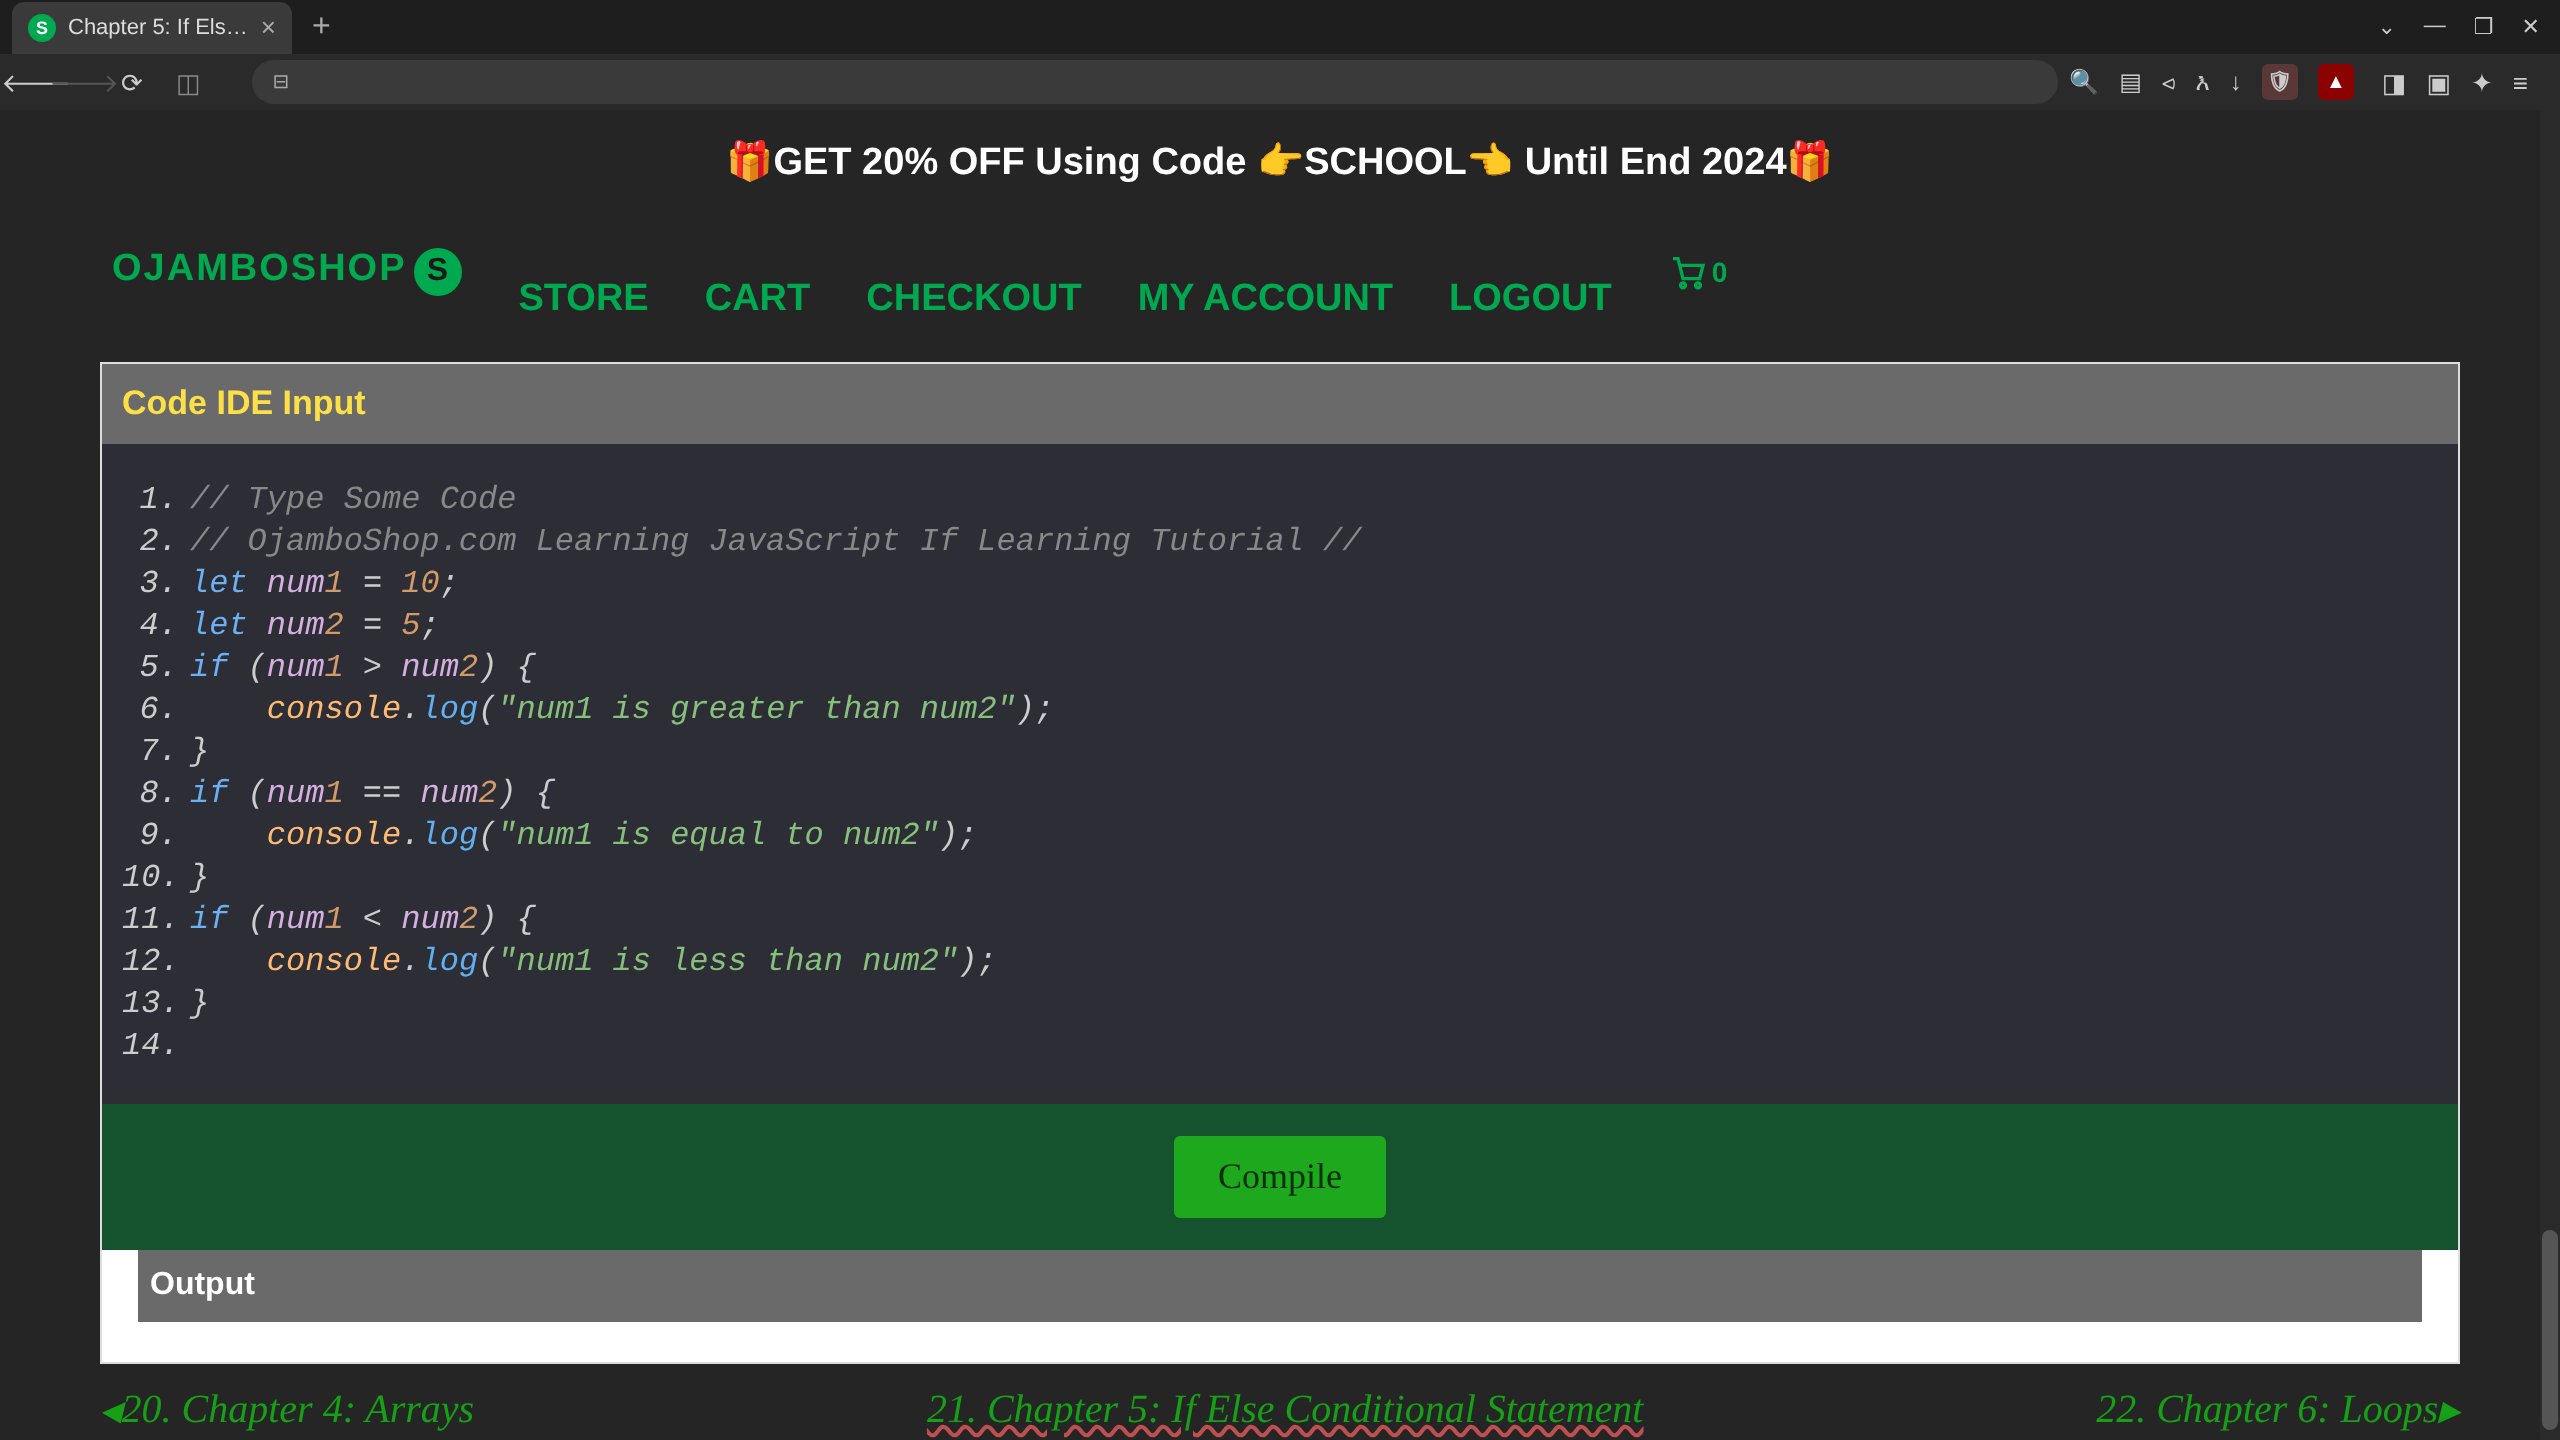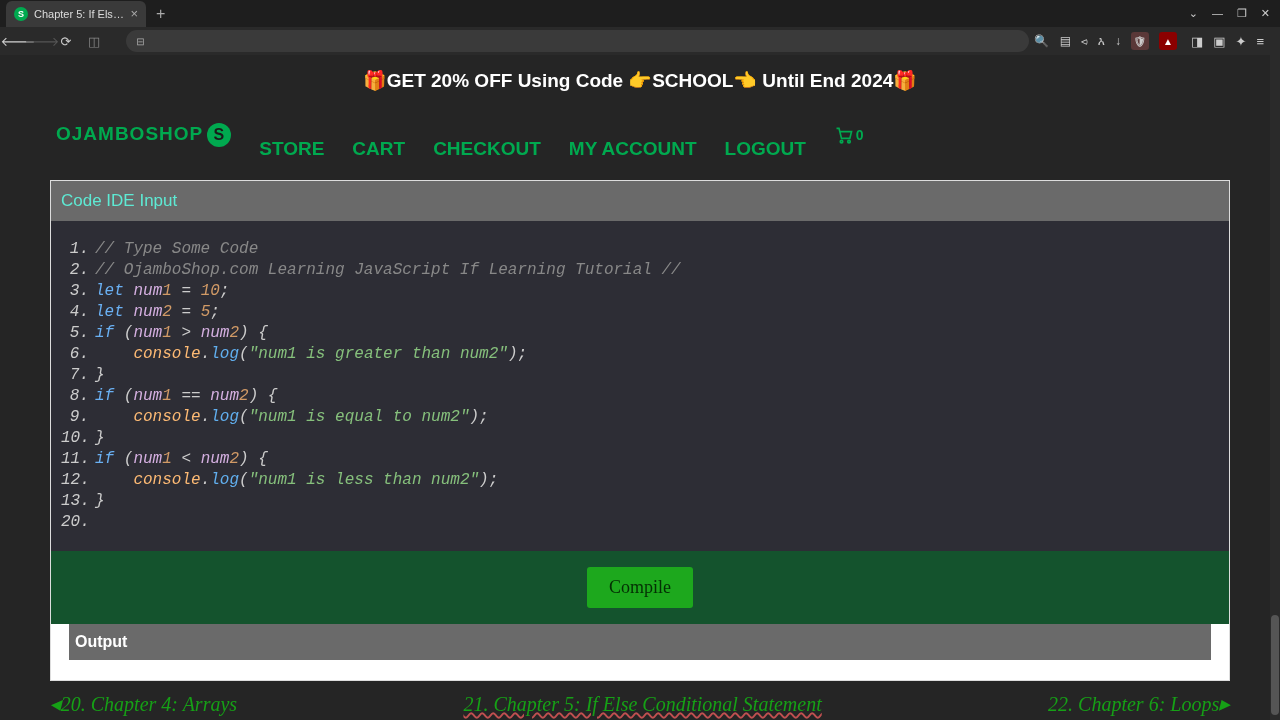--- a/index.html
+++ b/index.html
@@ -41,21 +41,21 @@
 
 .banner { text-align: center; padding: 14px 0 10px; font-size: 19px; font-weight: bold; color: #fff; }
 .nav-menu { display: flex; align-items: center; gap: 28px; padding: 8px 56px 20px; font-size: 19px; font-weight: 900; }
 .brand { color: #00a94f; font-family: Arial Black, Arial, sans-serif; letter-spacing: 1px; display: flex; align-items: flex-start; }
 .brand-logo { width: 24px; height: 24px; background: #00a94f; border-radius: 50%; display: inline-flex; align-items: center; justify-content: center; color: #1a1a1a; font-size: 16px; font-weight: bold; margin-left: 4px; }
 .menu-link { color: #00a94f; cursor: pointer; font-family: Liberation Sans, sans-serif; margin-top: 28px; }
 .cart-badge { display: flex; align-items: center; gap: 2px; color: #00a94f; font-size: 14px; }
 .cart-icon-svg { width: 20px; height: 20px; }
 
 .ide-container { margin: 0 50px 0 50px; border: 1px solid #ddd; background: #fff; }
-.ide-header { background: #6a6a6a; color: #5eead4; font-weight: normal; padding: 10px 10px; font-size: 17px; }
+.ide-header { background: #6a6a6a; color: #fde047; font-weight: bold; padding: 10px 10px; font-size: 17px; }
 .code-area { background: #2d2d35; padding: 18px 10px; font-family: 'Courier New', monospace; font-size: 16px; line-height: 21px; }
 .code-line { display: flex; font-style: italic; }
 .line-num { width: 34px; text-align: right; color: #ccc; padding-right: 6px; flex-shrink: 0; }
 .line-num::after { content: "."; }
 .line-content { white-space: pre; }
 .cm { color: #888; }
 .kw { color: #6ab0f3; }
 .va { color: #d4afe0; }
 .nu { color: #d19a66; }
 .op { color: #ccc; }
@@ -197,21 +197,21 @@
         </div>
       <div class="code-line">
           <span class="line-num">12</span>
           <span class="line-content"><span>    </span><span class="fn">console</span><span class="op">.</span><span class="me">log</span><span class="br">(</span><span class="st">"num1 is less than num2"</span><span class="br">)</span><span class="op">;</span></span>
         </div>
       <div class="code-line">
           <span class="line-num">13</span>
           <span class="line-content"><span class="br">}</span></span>
         </div>
       <div class="code-line">
-          <span class="line-num">20</span>
+          <span class="line-num">14</span>
           <span class="line-content"></span>
         </div>
     </div>
     <div class="compile-section">
       <button class="compile-btn">Compile</button>
     </div>
     <div class="output-header">Output</div>
   </div>
 
   <div class="pagination">

